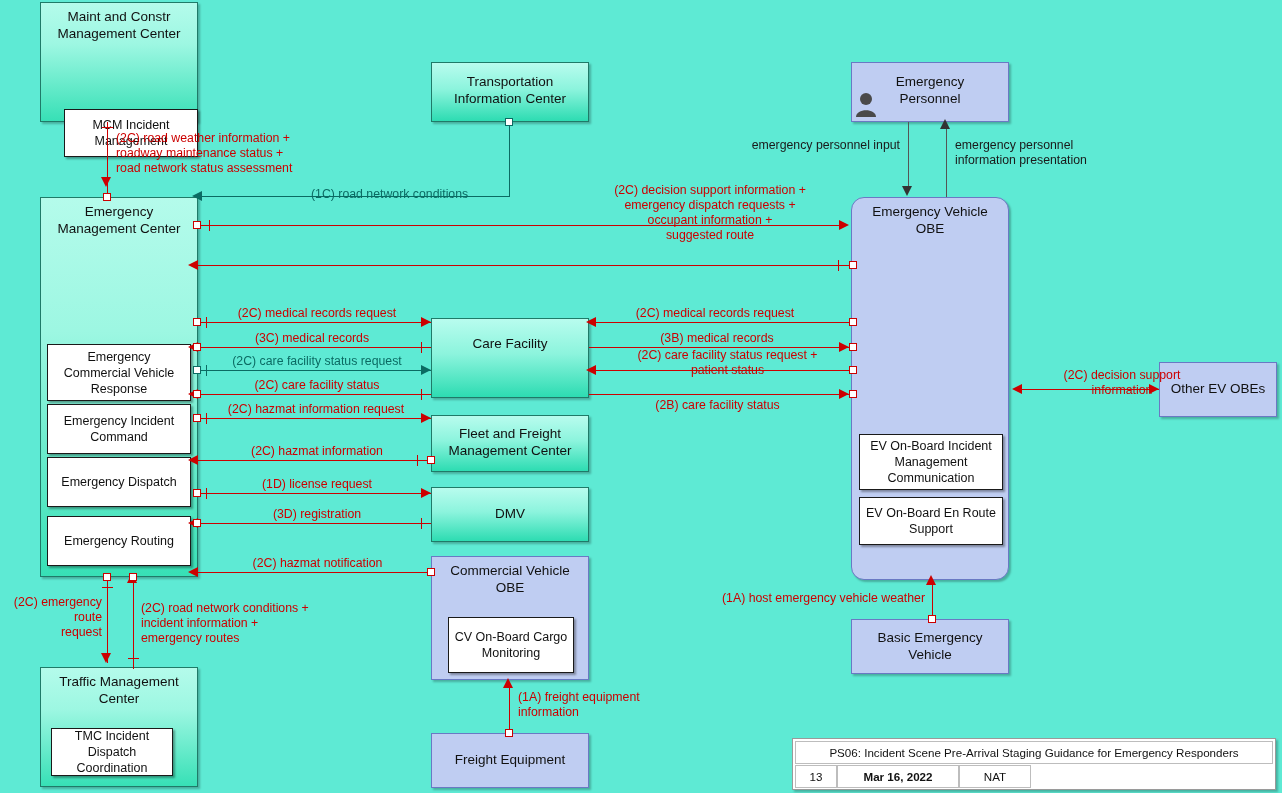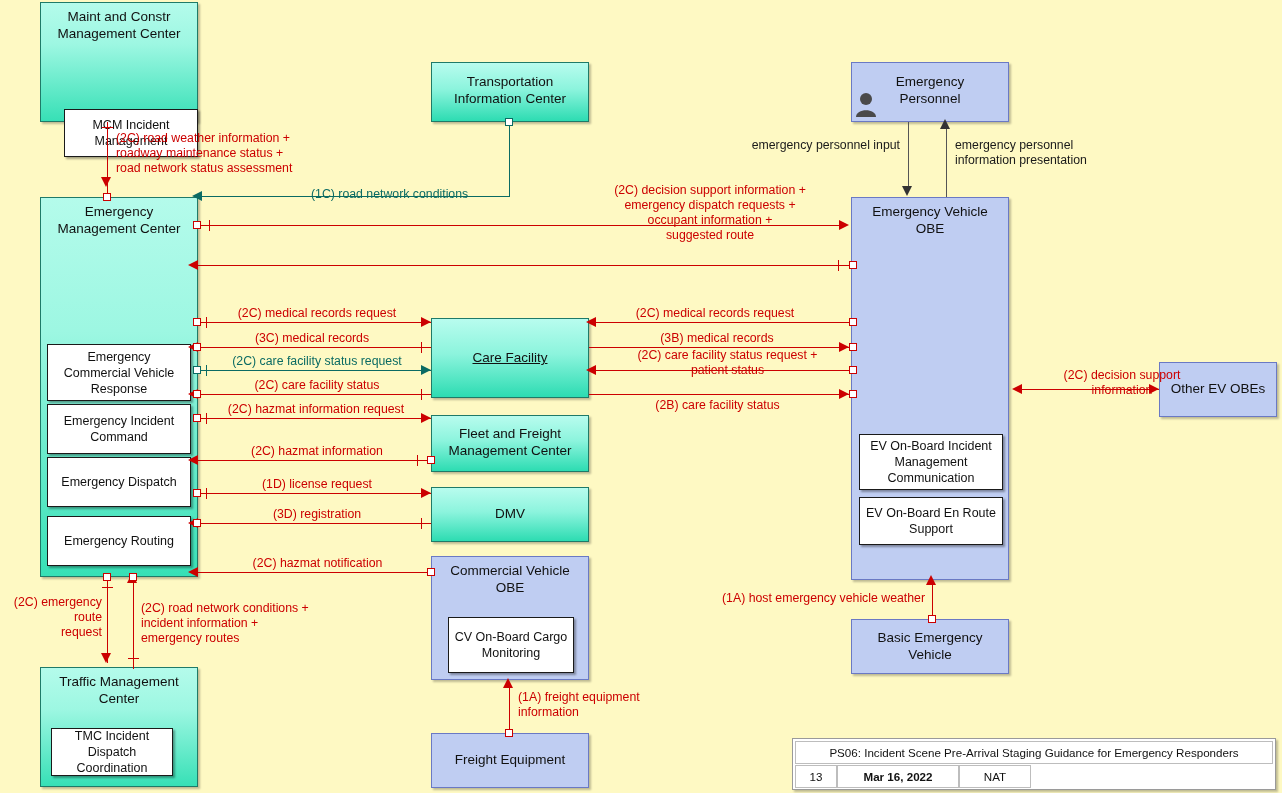--- a/index.html
+++ b/index.html
@@ -1,17 +1,17 @@
 <!DOCTYPE html>
 <html><head>
 <meta charset="utf-8">
 <style>
   html,body{margin:0;padding:0;background:#ffffff;}
   body{font-family:"Liberation Sans",sans-serif;}
-  #canvas{position:relative;width:1282px;height:793px;overflow:hidden;background:#fef9c3;}
+  #canvas{position:relative;width:1282px;height:793px;overflow:hidden;background:#5eead4;}
 
   
   .node{position:absolute;box-sizing:border-box;border:1px solid #2f6f63;
         box-shadow:2px 2px 2px rgba(0,0,0,.25);}
   .node .title{position:absolute;left:0;right:0;top:0;text-align:center;
         font-size:13.5px;color:#111;line-height:17px;padding-top:5px;}
   .node.center{background:linear-gradient(180deg,#b4fbeb 0%,#9df7e2 35%,#37e0b6 100%);
         border-color:#1f7a68;}
   .node.center2{background:linear-gradient(180deg,#b8fcee 0%,#8cf4dd 45%,#2ddcb2 100%);
         border-color:#1f7a68;}
@@ -92,21 +92,21 @@
     <div class="sub" style="left:6px;top:146px;width:144px;height:57px;white-space:pre-line;">Emergency
 Commercial Vehicle
 Response</div>
     <div class="sub" style="left:6px;top:206px;width:144px;height:50px;white-space:pre-line;">Emergency Incident
 Command</div>
     <div class="sub" style="left:6px;top:259px;width:144px;height:50px;white-space:pre-line;">Emergency Dispatch</div>
     <div class="sub" style="left:6px;top:318px;width:144px;height:50px;white-space:pre-line;">Emergency Routing</div>
   </div>
 
   <div class="node center2" style="left:431px;top:318px;width:158px;height:80px;">
-    <div class="title" style="padding-top:30px;white-space:pre-line;text-decoration:underline;">Care Facility</div>
+    <div class="title" style="padding-top:16px;white-space:pre-line;">Care Facility</div>
   </div>
 
   <div class="node center2" style="left:431px;top:415px;width:158px;height:57px;">
     <div class="title" style="padding-top:9px;white-space:pre-line;">Fleet and Freight
 Management Center</div>
   </div>
 
   <div class="node center2" style="left:431px;top:487px;width:158px;height:55px;">
     <div class="title" style="padding-top:17px;white-space:pre-line;">DMV</div>
   </div>
@@ -131,21 +131,21 @@
 
   <div class="node vehicle" style="left:851px;top:62px;width:158px;height:60px;">
     <div class="title" style="padding-top:10px;white-space:pre-line;">Emergency
 Personnel</div>
     <svg class="person" style="left:3px;top:28px;" viewBox="0 0 22 26">
       <circle cx="11" cy="8" r="6" fill="#4a4a4a"></circle>
       <path d="M1 26 C1 17 21 17 21 26 Z" fill="#4a4a4a"></path>
     </svg>
   </div>
 
-  <div class="node vehicle" style="left:851px;top:197px;width:158px;height:383px;">
+  <div class="node vehicle" style="left:851px;top:197px;width:158px;height:383px;border-radius:13px;">
     <div class="title" style="white-space:pre-line;">Emergency Vehicle
 OBE</div>
     <div class="sub" style="left:7px;top:236px;width:144px;height:56px;white-space:pre-line;">EV On-Board Incident
 Management
 Communication</div>
     <div class="sub" style="left:7px;top:299px;width:144px;height:48px;white-space:pre-line;">EV On-Board En Route
 Support</div>
   </div>
 
   <div class="node vehicle" style="left:851px;top:619px;width:158px;height:55px;">

